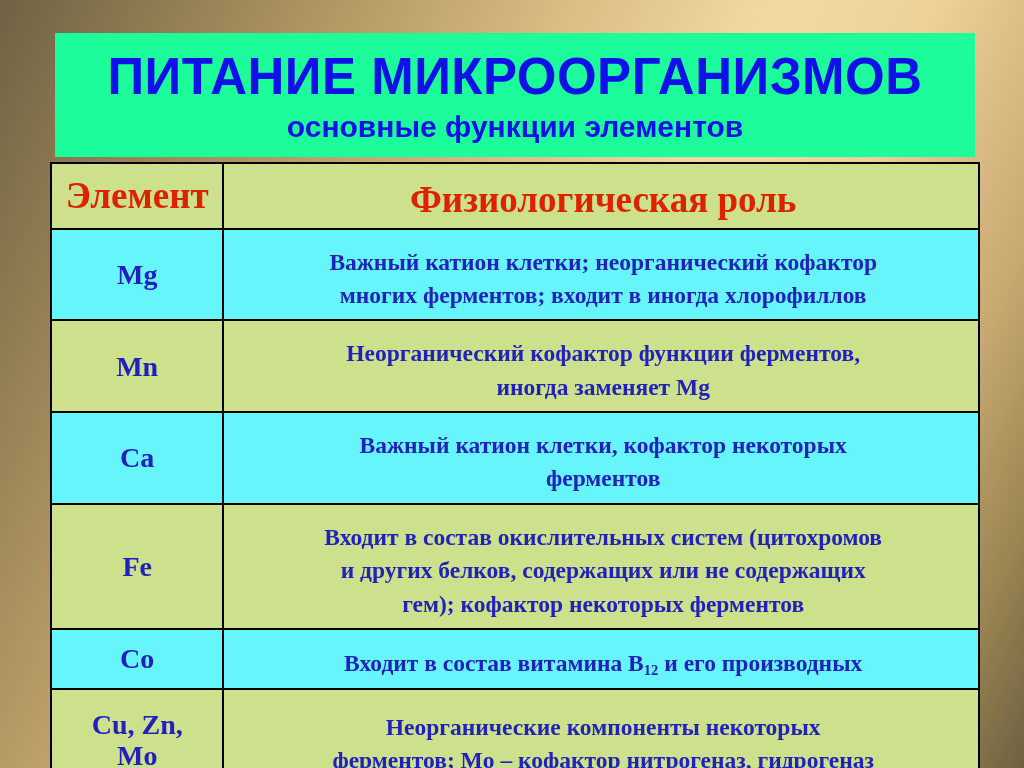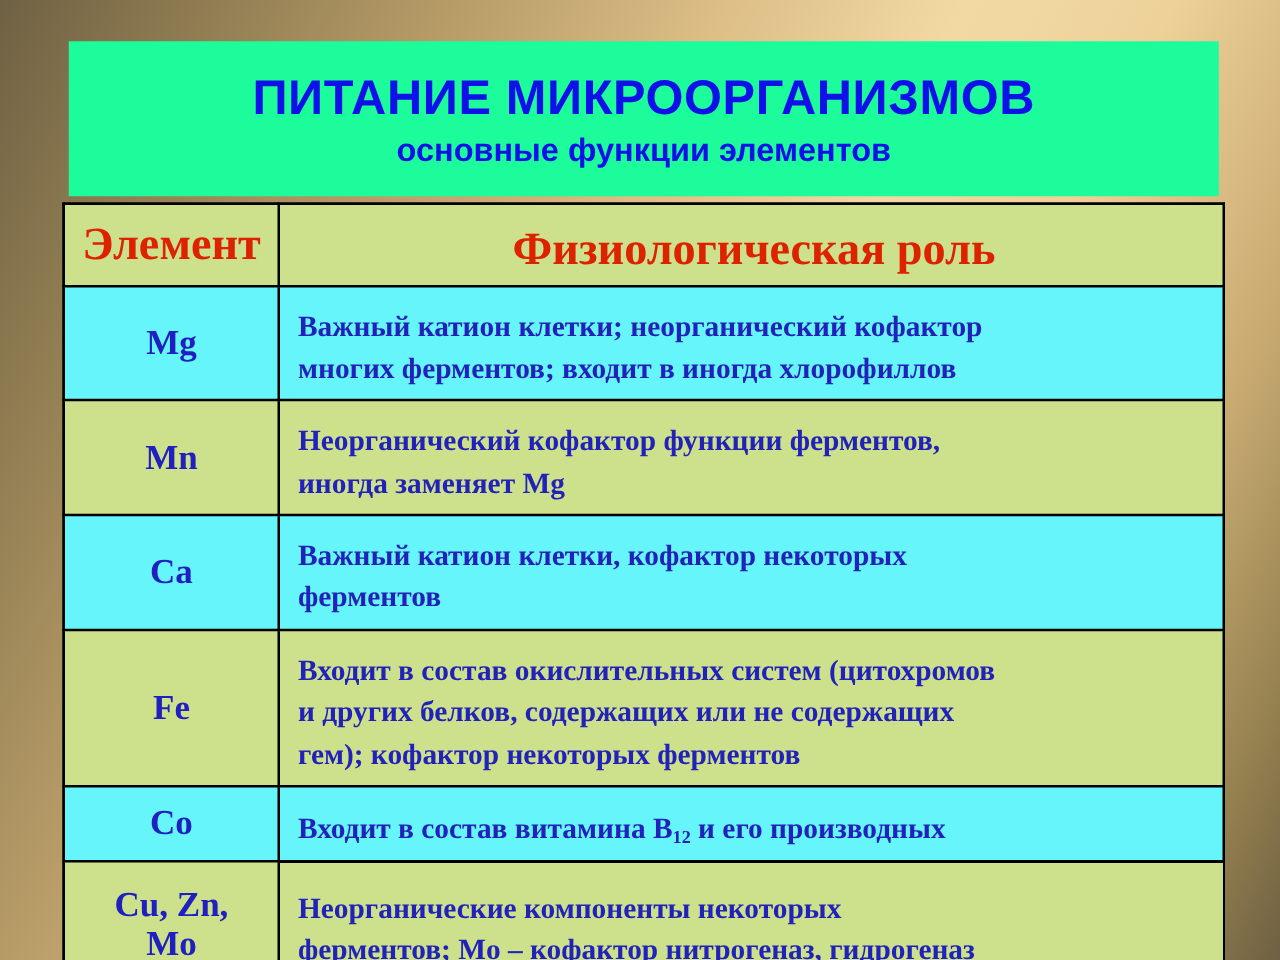--- a/index.html
+++ b/index.html
@@ -43,30 +43,30 @@
     display: flex;
     flex-direction: column;
     align-items: center;
     justify-content: center;
     padding-top: 4px;
   }
   #title-main {
     color: #1010e8;
     font-family: "Liberation Sans", sans-serif;
     font-weight: bold;
-    font-size: 39px;
+    font-size: 51px;
     line-height: 1.02;
     letter-spacing: 0.5px;
     white-space: nowrap;
   }
   #title-sub {
     color: #1010e8;
     font-family: "Liberation Sans", sans-serif;
     font-weight: bold;
-    font-size: 26px;
+    font-size: 30px;
     line-height: 1.1;
     margin-top: 7px;
     white-space: nowrap;
   }
 
   
   #role-table {
     position: absolute;
     left: 50px;
     top: 162px;
@@ -83,20 +83,21 @@
   .col-el   { width: 172px; }
   .col-role { width: 754px; }
 
   .cell-inner {
     box-sizing: border-box;
     padding: 16px 10px 7px 14px;
     min-height: 48px;
     display: flex;
     flex-direction: column;
     justify-content: center;
+    align-items: center;
   }
   .el-inner {
     padding: 7px 6px;
     align-items: center;
     text-align: center;
   }
 
   
   .hdr-cell { background: #cde08b; }
   .hdr-text {

